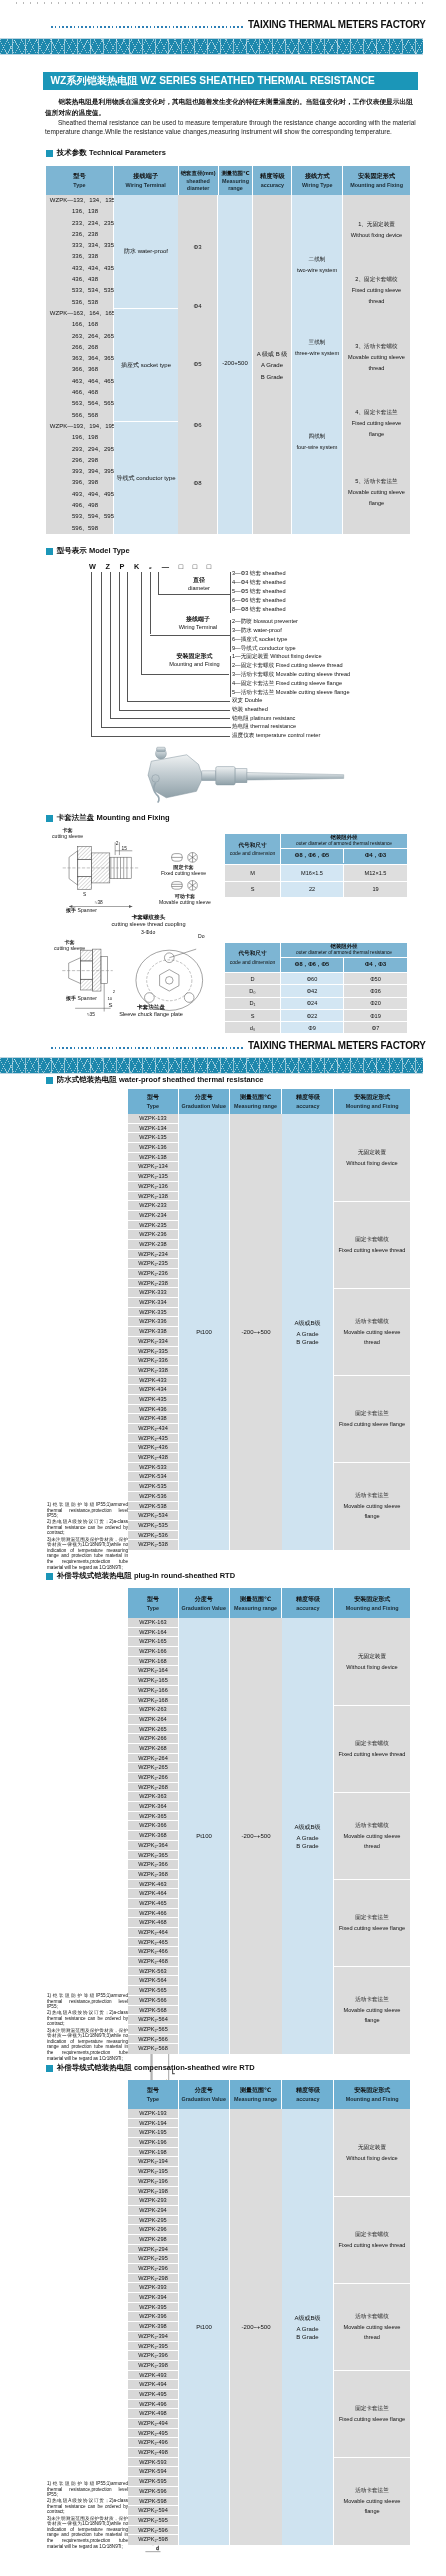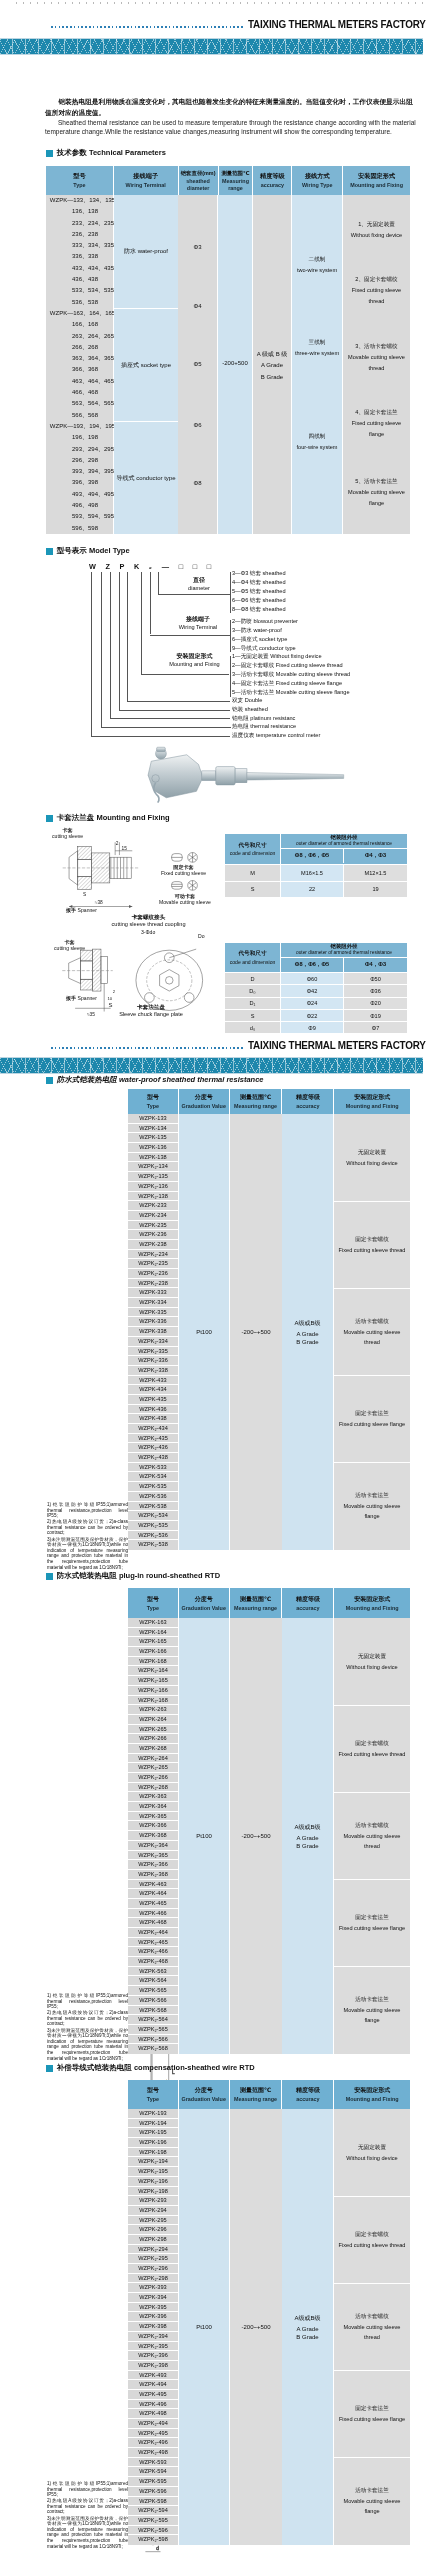--- a/index.html
+++ b/index.html
@@ -95,20 +95,21 @@
 </head>
 <body>
 
 <div class="page">
 
   <div class="top-ticks"></div>
   <div class="dots" style="left:51px;top:26px;width:193px;"></div>
   <div class="brand-name" style="left:248px;top:19px;">TAIXING THERMAL METERS FACTORY</div>
   <div class="xbanner" style="top:38px;"></div>
 
+  <div class="titlebar">WZ系列铠装热电阻 WZ SERIES SHEATHED THERMAL RESISTANCE</div>
 
   <p class="intro zh" style="top:90px;">铠装热电阻是利用物质在温度变化时，其电阻也随着发生变化的特征来测量温度的。当阻值变化时，工作仪表便显示出阻值所对应的温度值。</p>
   <p class="intro en" style="top:111px;">Sheathed thernal resistance can be used to measure temperature through the resistance change according with the material temperature change.While the resistance value changes,measuring instrument will show the corresponding temperature.</p>
 
   <div class="sec" style="left:46px;top:148px;">
     <span class="sq"></span>
     <span>技术参数 Technical Parameters</span>
   </div>
 
   <div class="ttwrap">
@@ -482,21 +483,21 @@
           <div class="c1">Φ9</div>
           <div class="c2">Φ7</div>
         </div>
       </div>
   </div>
 
   <div class="dots" style="left:51px;top:1047px;width:193px;"></div>
   <div class="brand-name" style="left:248px;top:1040px;">TAIXING THERMAL METERS FACTORY</div>
   <div class="xbanner" style="top:1057px;"></div>
 
-  <div class="sec" style="left:46px;top:1075px;font-style:italic;">
+  <div class="sec" style="left:46px;top:1075px;">
     <span class="sq"></span>
     <span>防水式铠装热电阻 water-proof sheathed thermal resistance</span>
   </div>
 
   <div class="draw" style="left:132px;top:1107px;">
     <svg width="39" height="83" viewBox="0 0 72 155">
       <defs>
           <linearGradient id="g1" x1="0" y1="0" x2="1" y2="0">
             <stop offset="0" stop-color="#cfd8cf"></stop>
             <stop offset=".5" stop-color="#9fb3a4"></stop>
@@ -658,21 +659,21 @@
           <div class="mgroup">
             <div>活动卡套法兰</div>
             <div>Movable cutting sleeve flange</div>
           </div>
         </div>
     </div>
   </div>
 
   <div class="sec" style="left:46px;top:1571px;">
     <span class="sq"></span>
-    <span>防水式铠装热电阻 plug-in round-sheathed RTD</span>
+    <span>补偿导线式铠装热电阻 plug-in round-sheathed RTD</span>
   </div>
 
   <div class="draw" style="left:148px;top:1591px;">
     <svg width="18.3" height="230" viewBox="0 0 34 428">
       <rect x="13" y="0" width="7" height="34" rx="2" fill="#4a3b2c"></rect>
       <rect x="11" y="34" width="11" height="26" rx="2" fill="#7b8c4f"></rect>
       <rect x="14" y="60" width="5" height="368" fill="#c8b13e"></rect>
     </svg>
   </div>
   <div class="draw" style="left:129px;top:1824px;">

